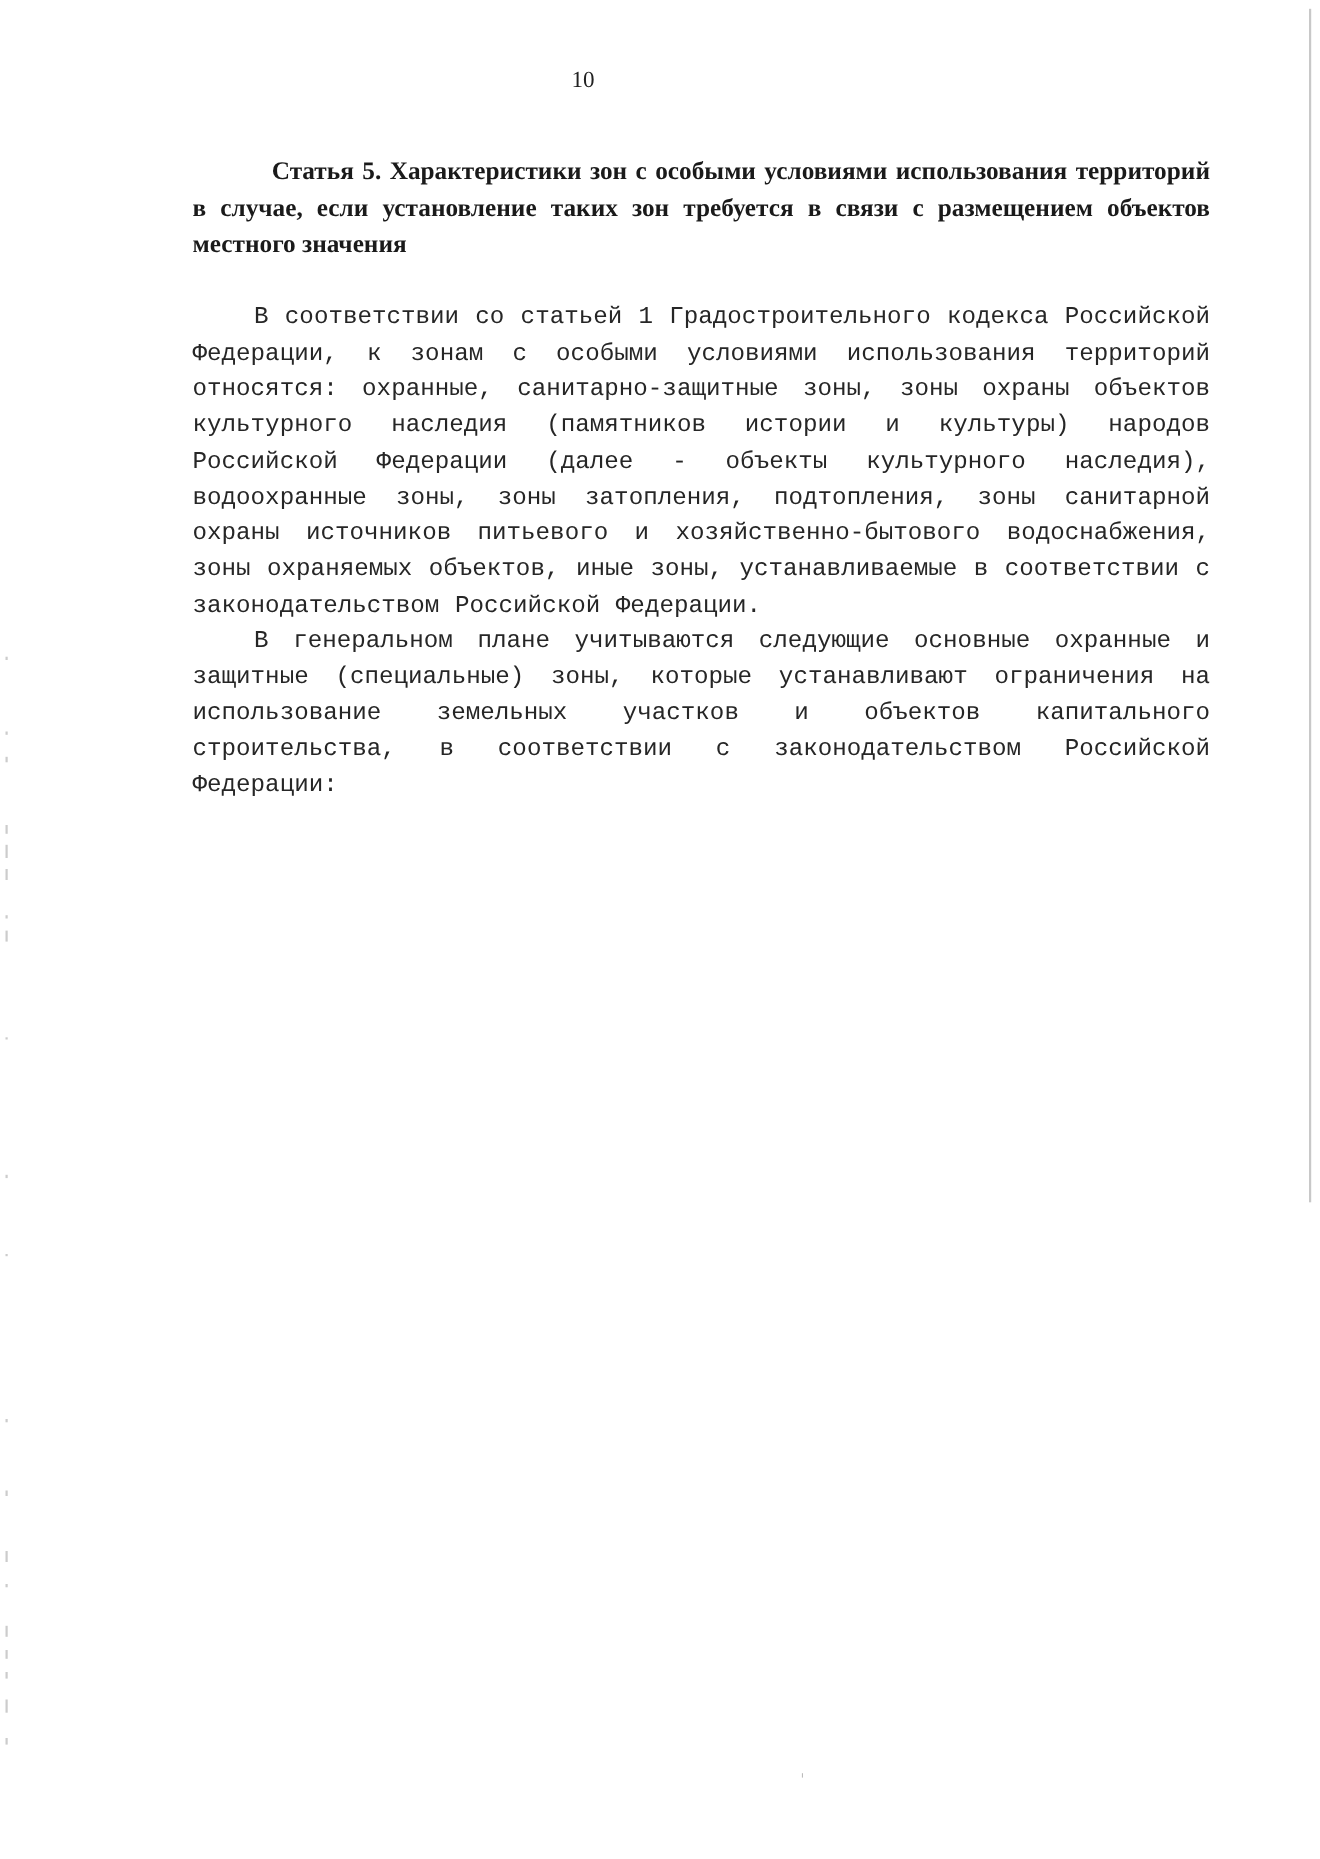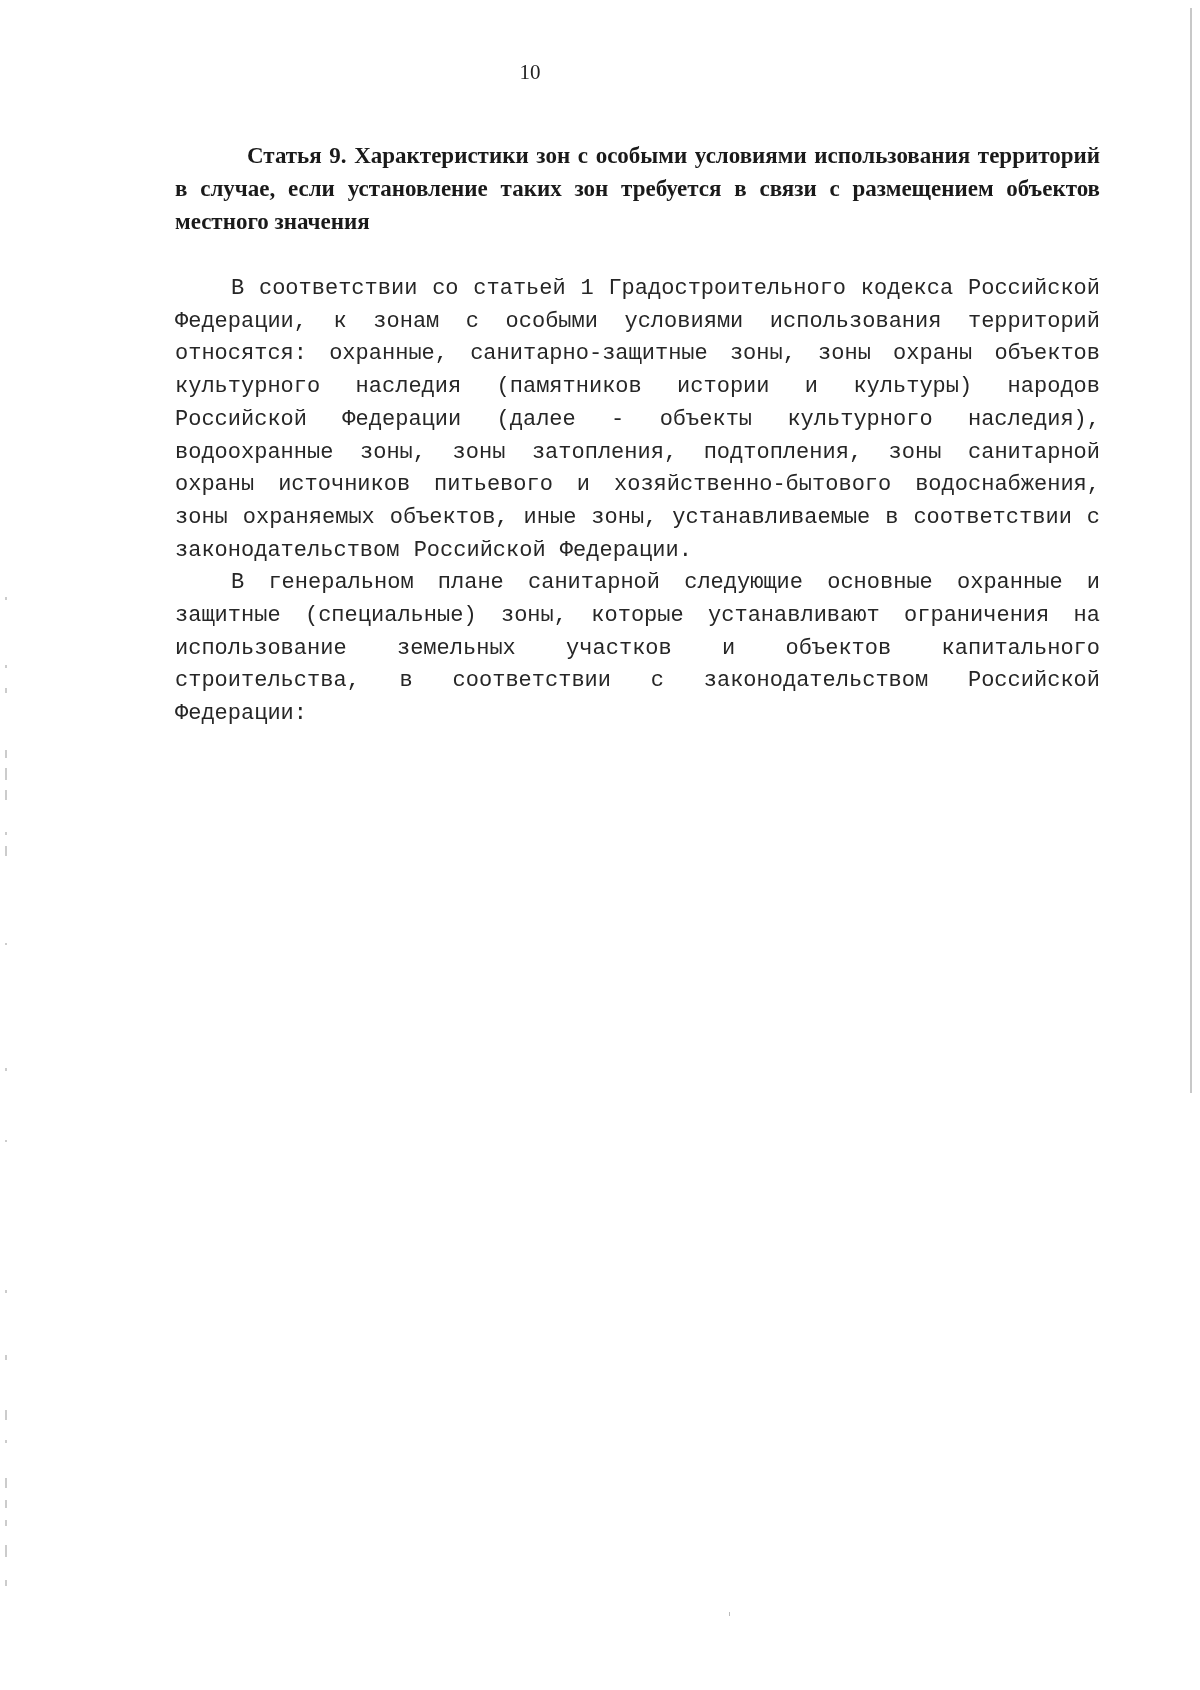--- a/index.html
+++ b/index.html
@@ -100,16 +100,16 @@
 <div class="scan-mark" style="top:1478px;height:10px"></div>
 <div class="scan-mark" style="top:1500px;height:8px"></div>
 <div class="scan-mark" style="top:1520px;height:6px"></div>
 <div class="scan-mark" style="top:1545px;height:12px"></div>
 <div class="scan-mark" style="top:1580px;height:6px"></div>
 <div class="bottom-mark"></div>
 
 <div class="page-number">10</div>
 
 <div class="content">
-  <p class="heading">Статья 9. Характеристики зон с особыми условиями использования территорий в случае, если установление таких зон требуется в связи с размещением объектов местного значения</p>
+  <p class="heading">Статья 5. Характеристики зон с особыми условиями использования территорий в случае, если установление таких зон требуется в связи с размещением объектов местного значения</p>
   <p class="para first">В соответствии со статьей 1 Градостроительного кодекса Российской Федерации, к зонам с особыми условиями использования территорий относятся: охранные, санитарно-защитные зоны, зоны охраны объектов культурного наследия (памятников истории и культуры) народов Российской Федерации (далее - объекты культурного наследия), водоохранные зоны, зоны затопления, подтопления, зоны санитарной охраны источников питьевого и хозяйственно-бытового водоснабжения, зоны охраняемых объектов, иные зоны, устанавливаемые в соответствии с законодательством Российской Федерации.</p>
-  <p class="para">В генеральном плане санитарной следующие основные охранные и защитные (специальные) зоны, которые устанавливают ограничения на использование земельных участков и объектов капитального строительства, в соответствии с законодательством Российской Федерации:</p>
+  <p class="para">В генеральном плане учитываются следующие основные охранные и защитные (специальные) зоны, которые устанавливают ограничения на использование земельных участков и объектов капитального строительства, в соответствии с законодательством Российской Федерации:</p>
 </div>
 
 </body></html>

